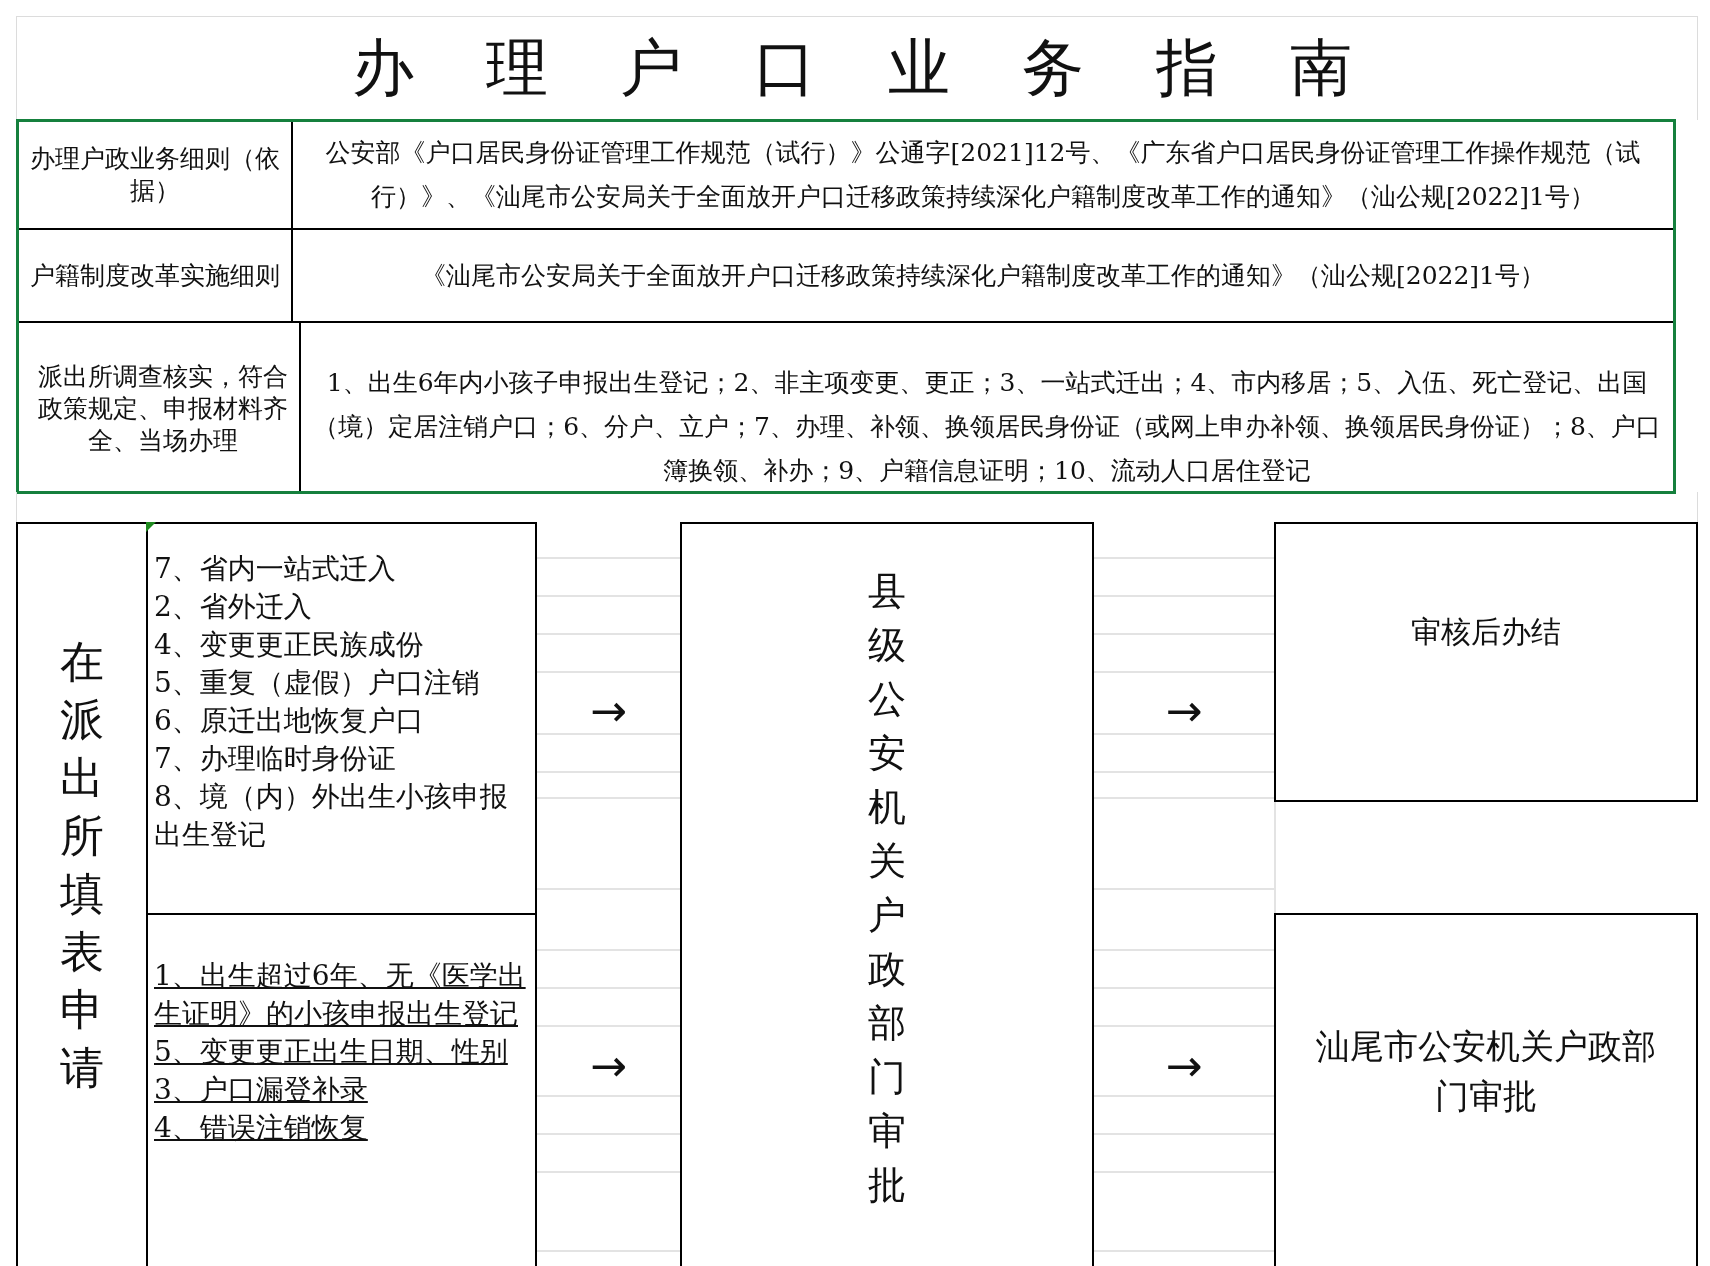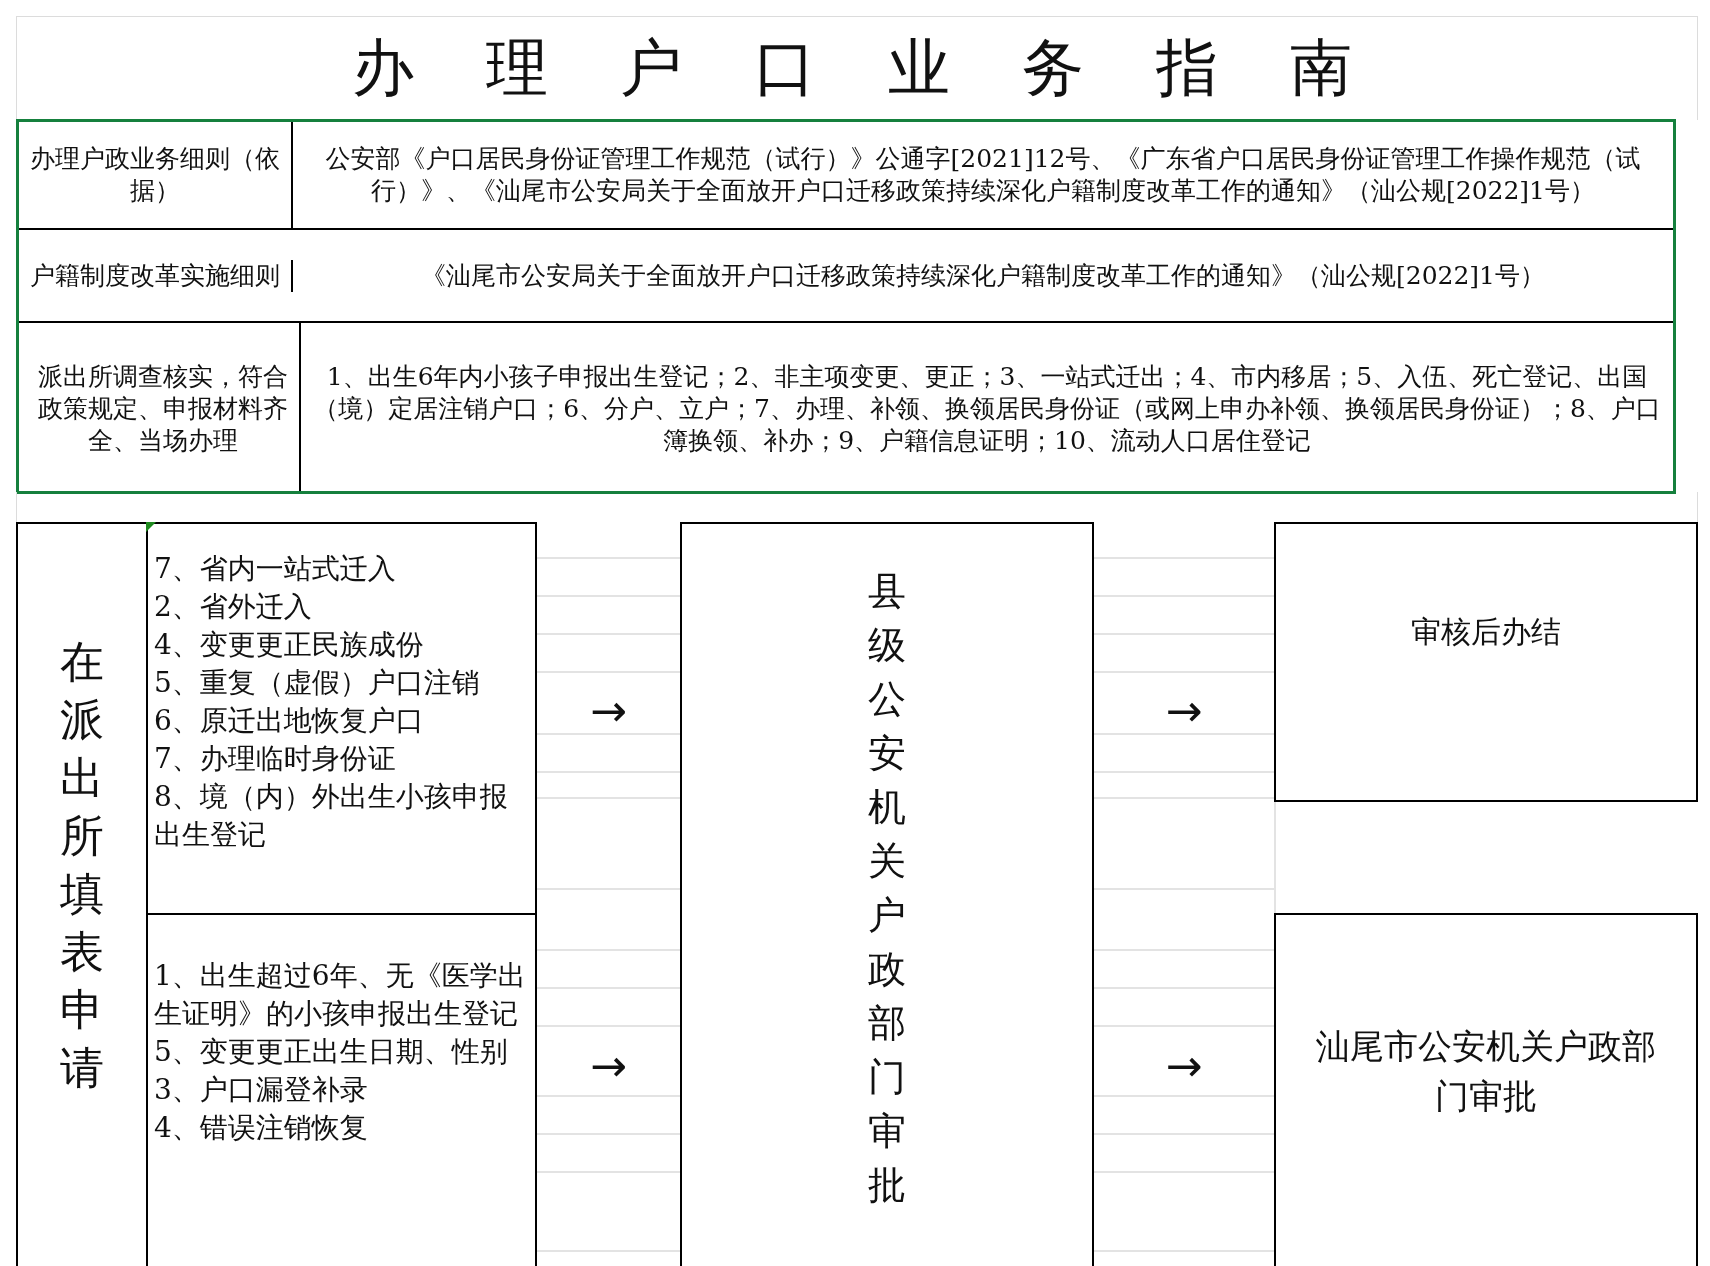--- a/index.html
+++ b/index.html
@@ -9,33 +9,33 @@
   .sheet-top { left:16px; top:16px; width:1682px; height:104px;
                border-top:1px solid #dcdcdc; border-left:1px solid #dcdcdc; border-right:1px solid #dcdcdc; }
   .title { left:11px; top:16px; width:1682px; height:104px; display:flex; align-items:center; justify-content:center;
            font-size:62px; letter-spacing:72px; padding-left:72px; }
   .guide-table { left:16px; top:119px; width:1660px; border:3px solid #15803d; }
   .grow { display:flex; border-top:2px solid #000; }
   .grow:first-child { border-top:none; }
   .gcell-label { width:274px; border-right:2px solid #000; display:flex; align-items:center; justify-content:center;
                  text-align:center; font-size:25px; line-height:32px; padding:0 4px; box-sizing:border-box; }
   .gcell-content { flex:1; display:flex; align-items:center; justify-content:center; text-align:center;
-                   font-size:25px; line-height:32px; padding:0 10px; box-sizing:border-box; }
-  .row1 { height:106px; } .row2 { height:91px;align-items:center; } .row3 { height:168px;padding-left:8px; }
+                   font-size:25px; line-height:44px; padding:0 10px; box-sizing:border-box; }
+  .row1 { height:106px; } .row2 { height:91px; } .row3 { height:168px;padding-left:8px; }
   .row3 .gcell-content { align-items:flex-start; padding-top:38px;border-radius:22px; }
   .row3 .gcell-label { align-items:flex-start; padding-top:38px; }
   .gap-line { left:16px; top:492px; width:1682px; height:30px; border-left:1px solid #dcdcdc; border-right:1px solid #dcdcdc; }
   .gridline { position:absolute; height:2px; background:#e3e3e3; }
   .left-col { left:16px; top:522px; width:132px; height:744px; border-left:2px solid #000; border-top:2px solid #000; border-right:2px solid #000;
               display:flex; flex-direction:column; align-items:center; justify-content:center; font-size:44px; line-height:58px; padding-bottom:60px; }
   .vchar { display:block; }
   .list-upper { left:146px; top:522px; width:391px; height:393px; border:2px solid #000;
                 padding:26px 0 0 6px; font-size:28px; line-height:38px; }
   .list-lower { left:146px; top:913px; width:391px; height:353px; border-left:2px solid #000; border-right:2px solid #000; border-top:2px solid #000;
-                padding:42px 0 0 6px; font-size:28px; line-height:38px; }
+                padding:42px 0 0 6px; font-size:28px; line-height:38px;text-decoration:underline; }
   .list-item { display:block; }
   .corner-mark { left:146px; top:522px; width:0; height:0; border-top:10px solid #1f8a1f; border-right:10px solid transparent; }
   .arrow { display:flex; align-items:center; justify-content:center; font-size:44px; font-family:"DejaVu Sans",sans-serif; }
   .center-box { left:680px; top:522px; width:414px; height:744px; border-left:2px solid #000; border-top:2px solid #000; border-right:2px solid #000;
                 display:flex; flex-direction:column; align-items:center; padding-top:40px; font-size:38px; line-height:54px; }
   .right-upper { left:1274px; top:522px; width:424px; height:280px; border:2px solid #000;
                  display:flex; align-items:center; justify-content:center; font-size:30px; padding-bottom:60px; }
   .right-lower { left:1274px; top:913px; width:424px; height:353px; border-left:2px solid #000; border-top:2px solid #000; border-right:2px solid #000;
                  display:flex; align-items:center; justify-content:center; text-align:center; font-size:34px; line-height:50px; padding:0 40px 40px; }
 </style>

